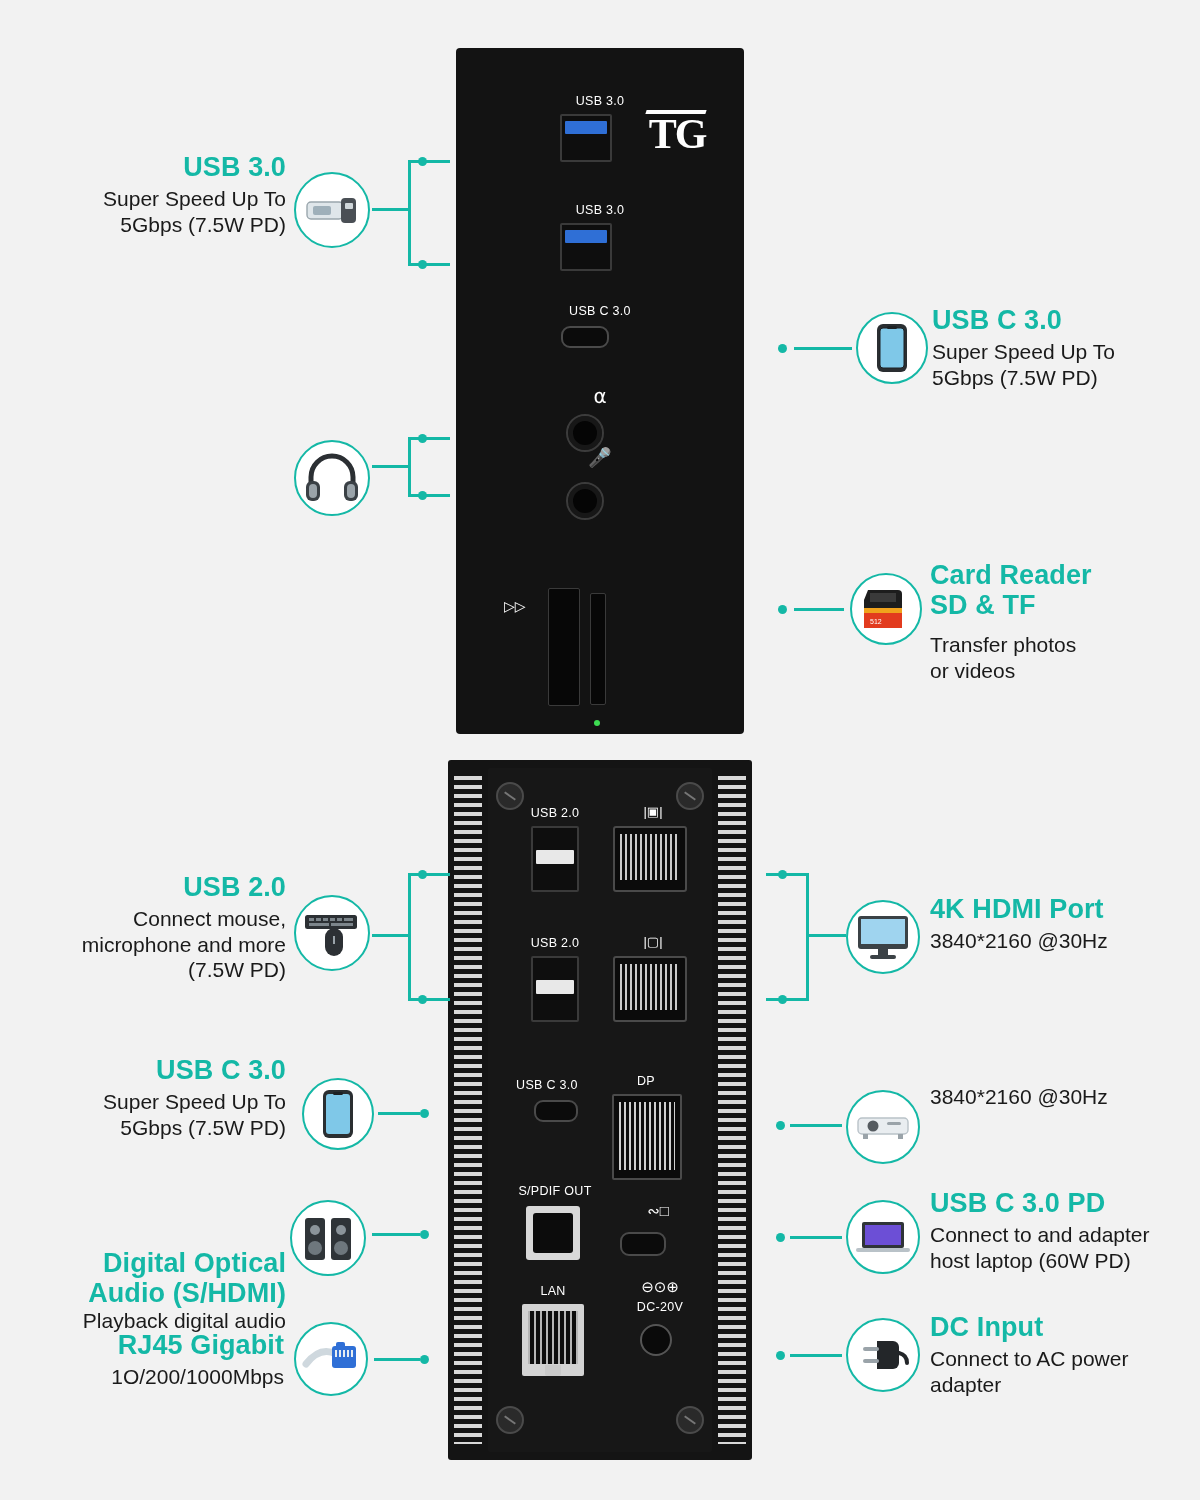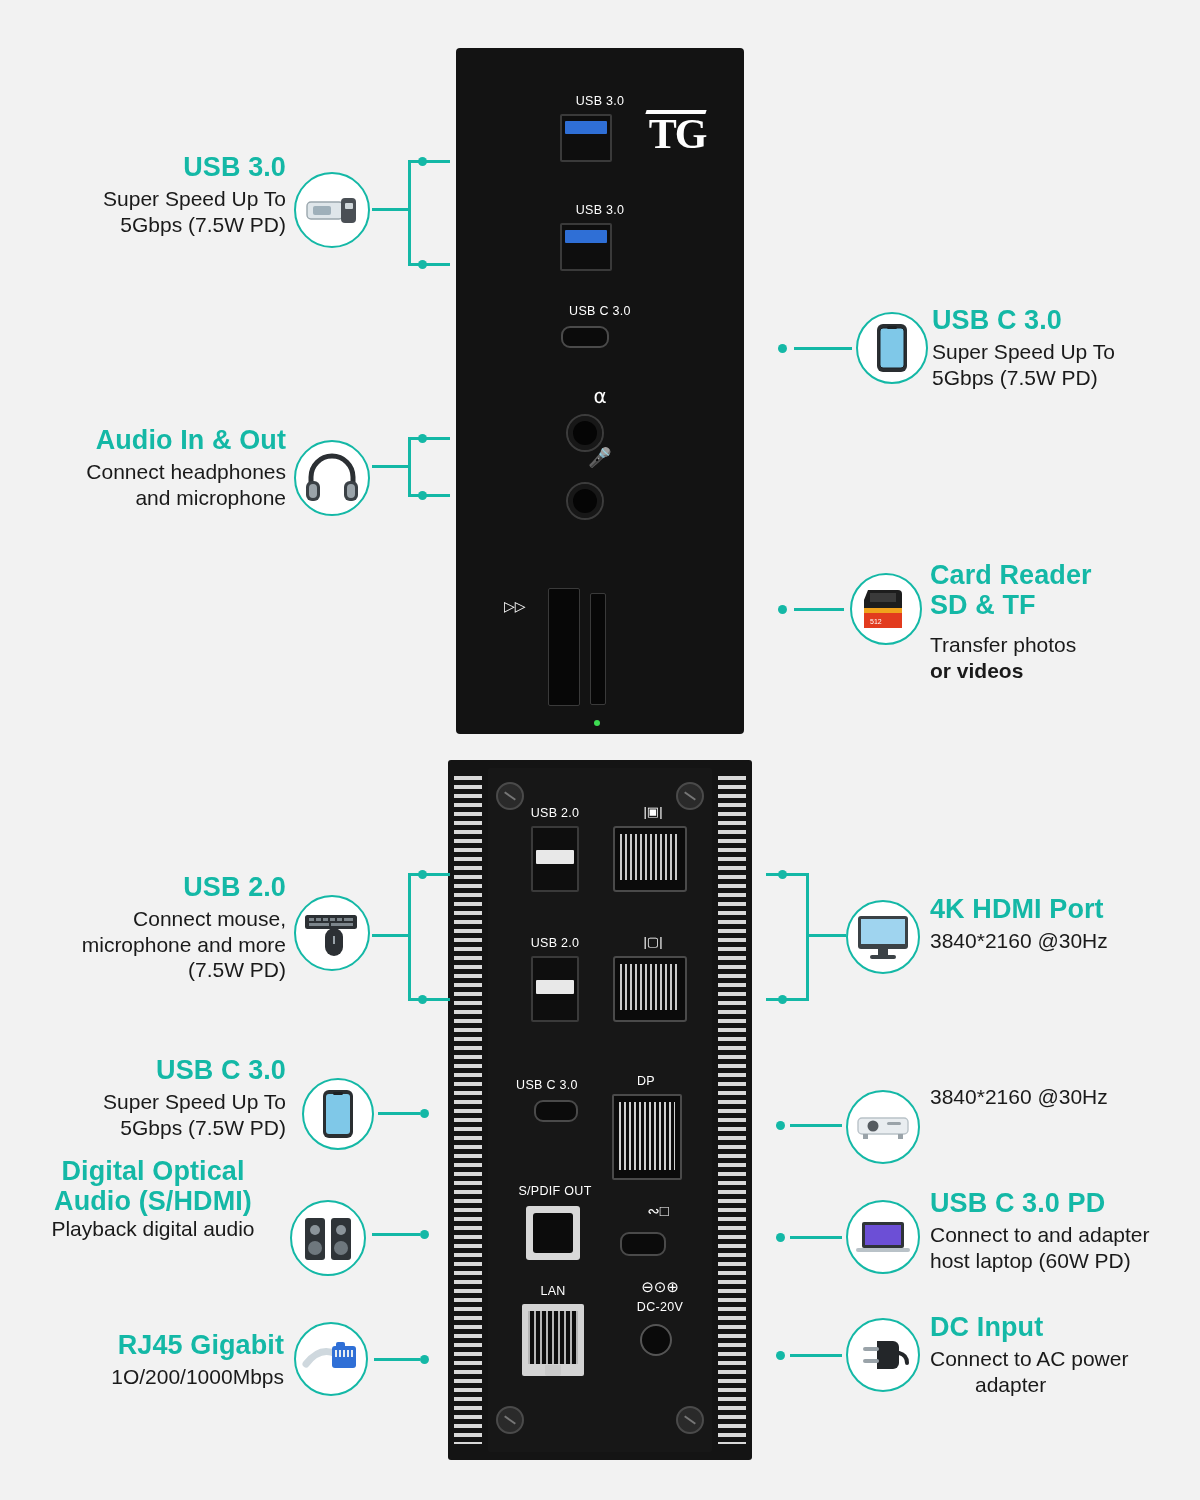--- a/index.html
+++ b/index.html
@@ -193,25 +193,20 @@
     </svg>
   </div>
 
   <div class="line" style="left:408px;top:160px;width:3px;height:106px;"></div>
   <div class="line" style="left:408px;top:160px;width:42px;height:3px;"></div>
   <div class="line" style="left:408px;top:263px;width:42px;height:3px;"></div>
   <div class="line" style="left:372px;top:208px;width:38px;height:3px;"></div>
   <div class="dot" style="left:418px;top:157px;"></div>
   <div class="dot" style="left:418px;top:260px;"></div>
 
-  <div class="callout left" style="left:20px;top:425px;width:266px;">
-    <div class="title">Audio In &amp; Out</div>
-    <div class="desc">Connect headphones</div>
-    <div class="desc" style="margin-top:0;">and microphone</div>
-  </div>
   <div class="bubble" style="left:294px;top:440px;width:76px;height:76px;">
     <svg width="56" height="50" viewBox="0 0 56 50" aria-hidden="true">
       <path d="M7 33 V24 a21 21 0 0 1 42 0 v9" fill="none" stroke="#2b2f33" stroke-width="5" stroke-linecap="round"></path>
       <rect x="2" y="28" width="14" height="20" rx="6" fill="#3a4045"></rect>
       <rect x="40" y="28" width="14" height="20" rx="6" fill="#3a4045"></rect>
       <rect x="5" y="31" width="8" height="14" rx="4" fill="#9aa3a9"></rect>
       <rect x="43" y="31" width="8" height="14" rx="4" fill="#9aa3a9"></rect>
     </svg>
   </div>
   <div class="line" style="left:408px;top:437px;width:3px;height:60px;"></div>
@@ -243,21 +238,21 @@
       <rect x="6" y="24" width="38" height="16" fill="#e23b1e"></rect>
       <rect x="6" y="20" width="38" height="5" fill="#f0a21c"></rect>
       <text x="12" y="36" font-size="7" fill="#ffffff" font-family="Liberation Sans, sans-serif">512</text>
       <rect x="12" y="5" width="26" height="9" fill="#3a3a3a"></rect>
     </svg>
   </div>
   <div class="callout right" style="left:930px;top:560px;width:250px;">
     <div class="title">Card Reader</div>
     <div class="title">SD &amp; TF</div>
     <div class="desc" style="margin-top:12px;">Transfer photos</div>
-    <div class="desc" style="margin-top:0;font-weight:bold;">or videos</div>
+    <div class="desc" style="margin-top:0;">or videos</div>
   </div>
   <div class="line" style="left:794px;top:608px;width:50px;height:3px;"></div>
   <div class="dot" style="left:778px;top:605px;"></div>
 
   <div class="callout left" style="left:20px;top:872px;width:266px;">
     <div class="title">USB 2.0</div>
     <div class="desc">Connect mouse,</div>
     <div class="desc" style="margin-top:0;">microphone and more</div>
     <div class="desc" style="margin-top:0;">(7.5W PD)</div>
   </div>
@@ -293,21 +288,21 @@
   <div class="bubble" style="left:302px;top:1078px;width:72px;height:72px;">
     <svg width="34" height="52" viewBox="0 0 34 52" aria-hidden="true">
       <rect x="2" y="2" width="30" height="48" rx="6" fill="#2a2e31"></rect>
       <rect x="5" y="6" width="24" height="40" rx="3" fill="#7fc8e8"></rect>
       <rect x="12" y="4" width="10" height="3" rx="1.5" fill="#1d2124"></rect>
     </svg>
   </div>
   <div class="line" style="left:378px;top:1112px;width:42px;height:3px;"></div>
   <div class="dot" style="left:420px;top:1109px;"></div>
 
-  <div class="callout left" style="left:20px;top:1156px;width:266px;text-align:center;">
+  <div class="callout left" style="left:20px;top:1248px;width:266px;">
     <div class="title">Digital Optical</div>
     <div class="title">Audio (S/HDMI)</div>
     <div class="desc" style="margin-top:0;">Playback digital audio</div>
   </div>
   <div class="bubble" style="left:290px;top:1200px;width:76px;height:76px;">
     <svg width="56" height="52" viewBox="0 0 56 52" aria-hidden="true">
       <rect x="5" y="6" width="20" height="42" rx="3" fill="#2f3438"></rect>
       <rect x="31" y="6" width="20" height="42" rx="3" fill="#2f3438"></rect>
       <circle cx="15" cy="18" r="5" fill="#8b949a"></circle>
         <circle cx="15" cy="36" r="7" fill="#6e777d"></circle>
@@ -392,18 +387,18 @@
     <svg width="56" height="40" viewBox="0 0 56 40" aria-hidden="true">
       <path d="M22 6 h16 a6 6 0 0 1 6 6 v16 a6 6 0 0 1 -6 6 h-16 z" fill="#232629"></path>
       <rect x="8" y="12" width="16" height="4" rx="2" fill="#9aa3a9"></rect>
       <rect x="8" y="24" width="16" height="4" rx="2" fill="#9aa3a9"></rect>
       <path d="M44 18 q8 2 8 10" stroke="#232629" stroke-width="4" fill="none" stroke-linecap="round"></path>
     </svg>
   </div>
   <div class="callout right" style="left:930px;top:1312px;width:252px;">
     <div class="title">DC Input</div>
     <div class="desc">Connect to AC power</div>
-    <div class="desc" style="margin-top:0;margin-left:45px;">adapter</div>
+    <div class="desc" style="margin-top:0;">adapter</div>
   </div>
   <div class="line" style="left:790px;top:1354px;width:52px;height:3px;"></div>
   <div class="dot" style="left:776px;top:1351px;"></div>
 
 </div>
 
 </body></html>

